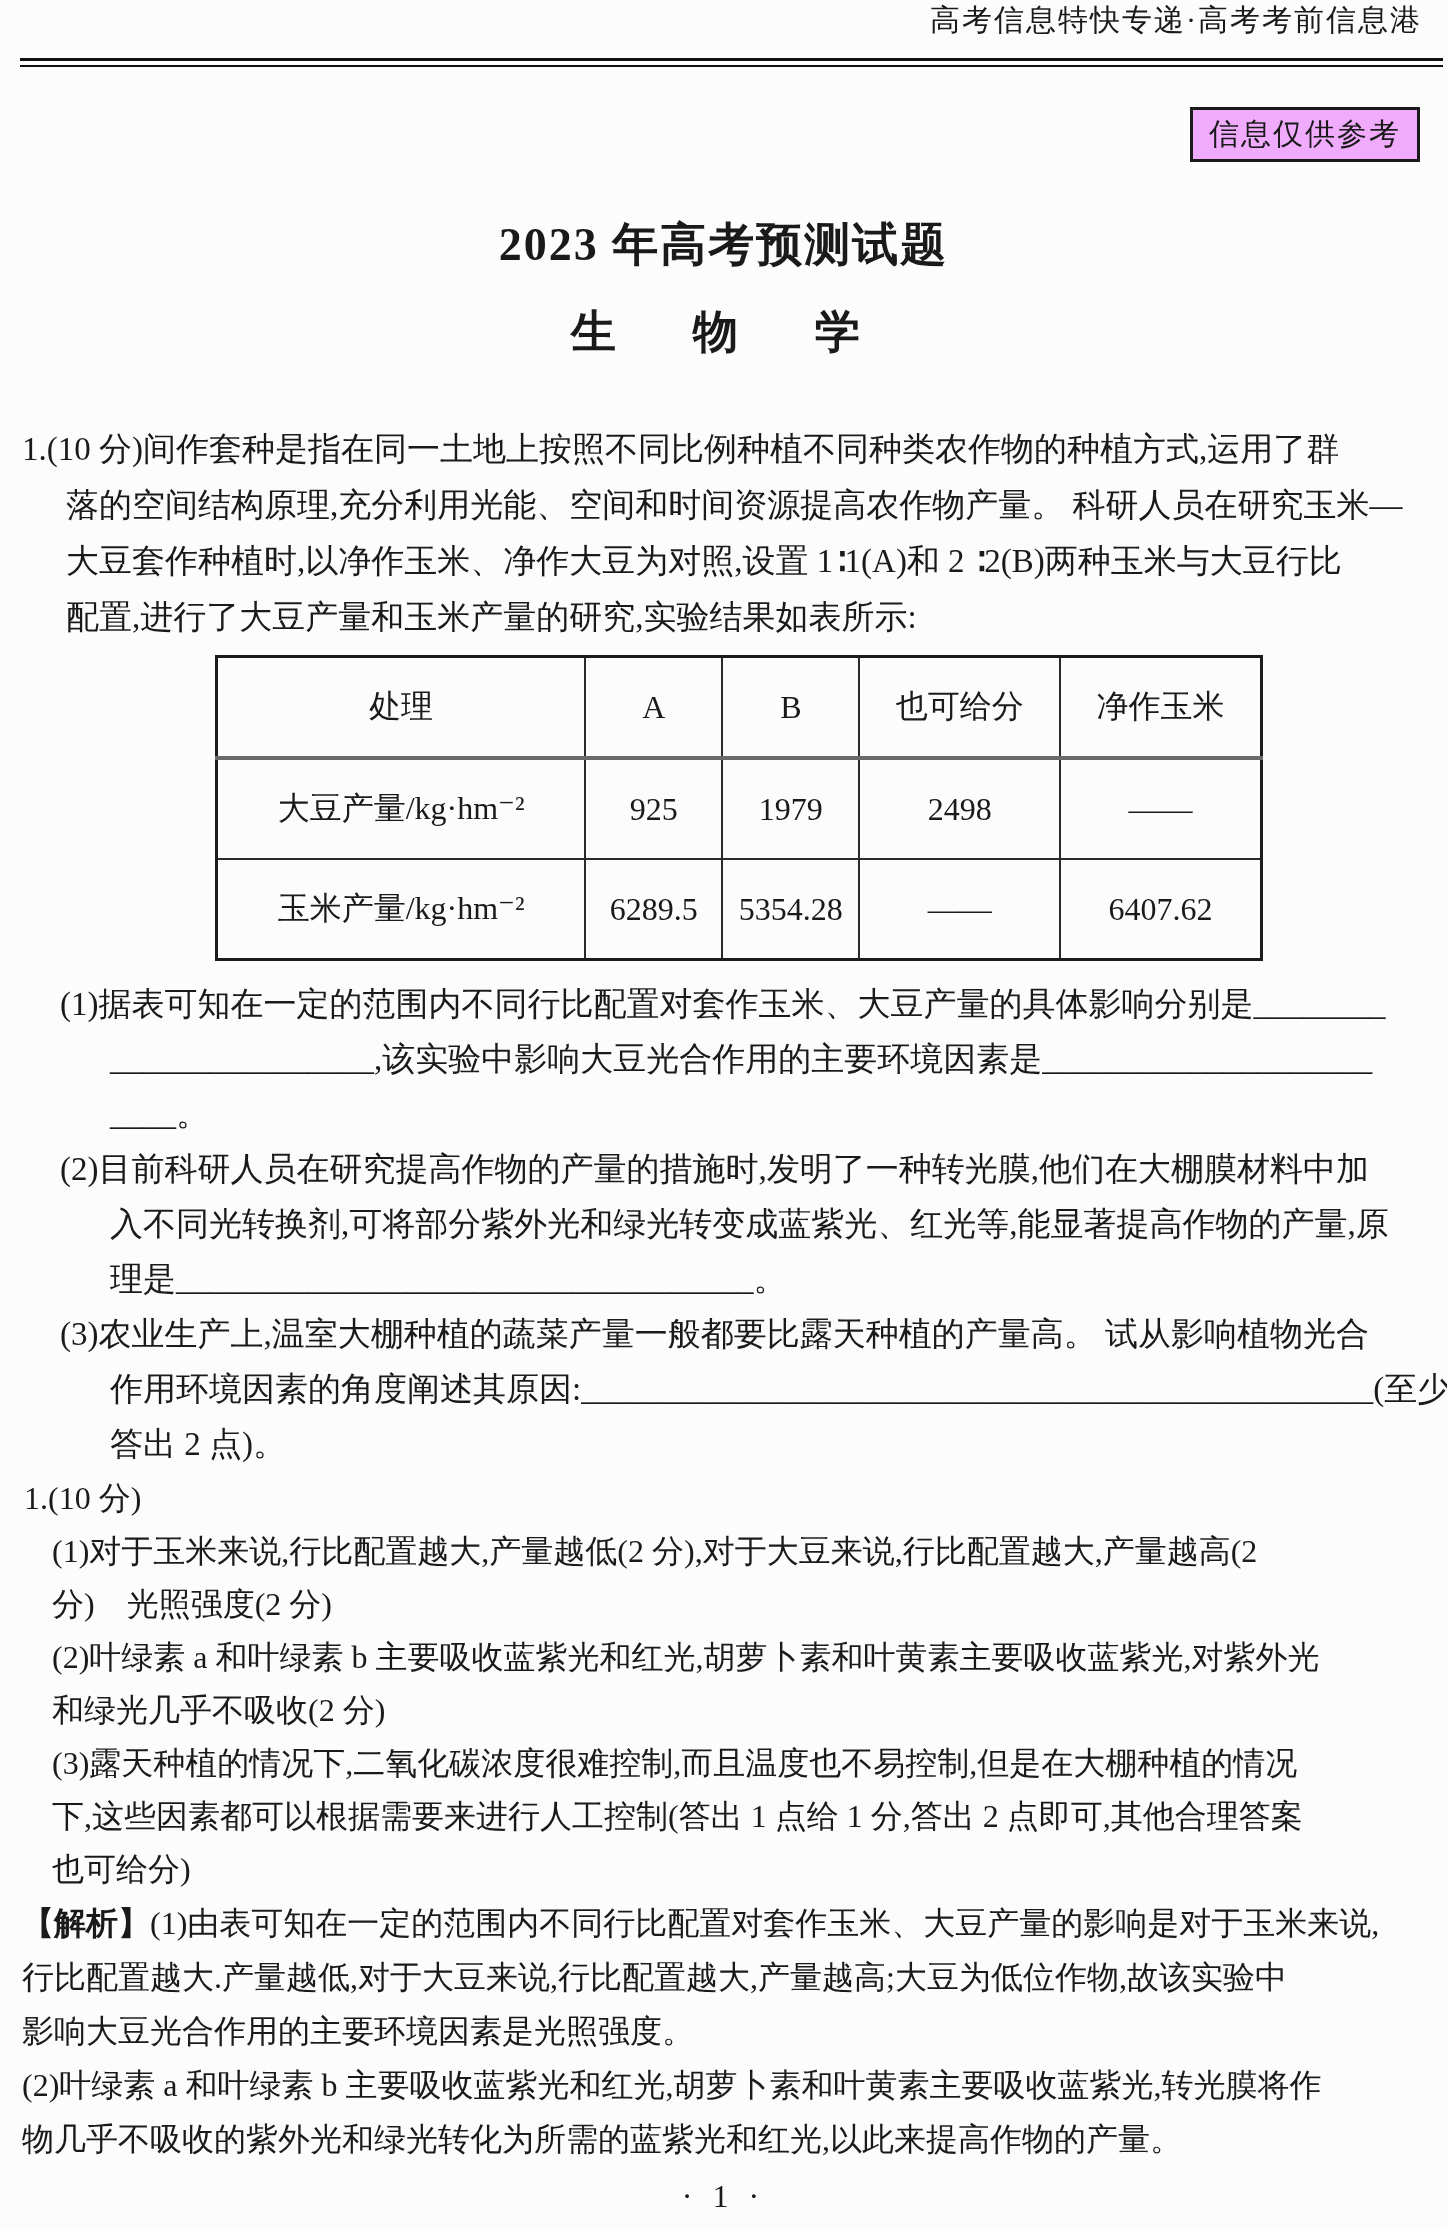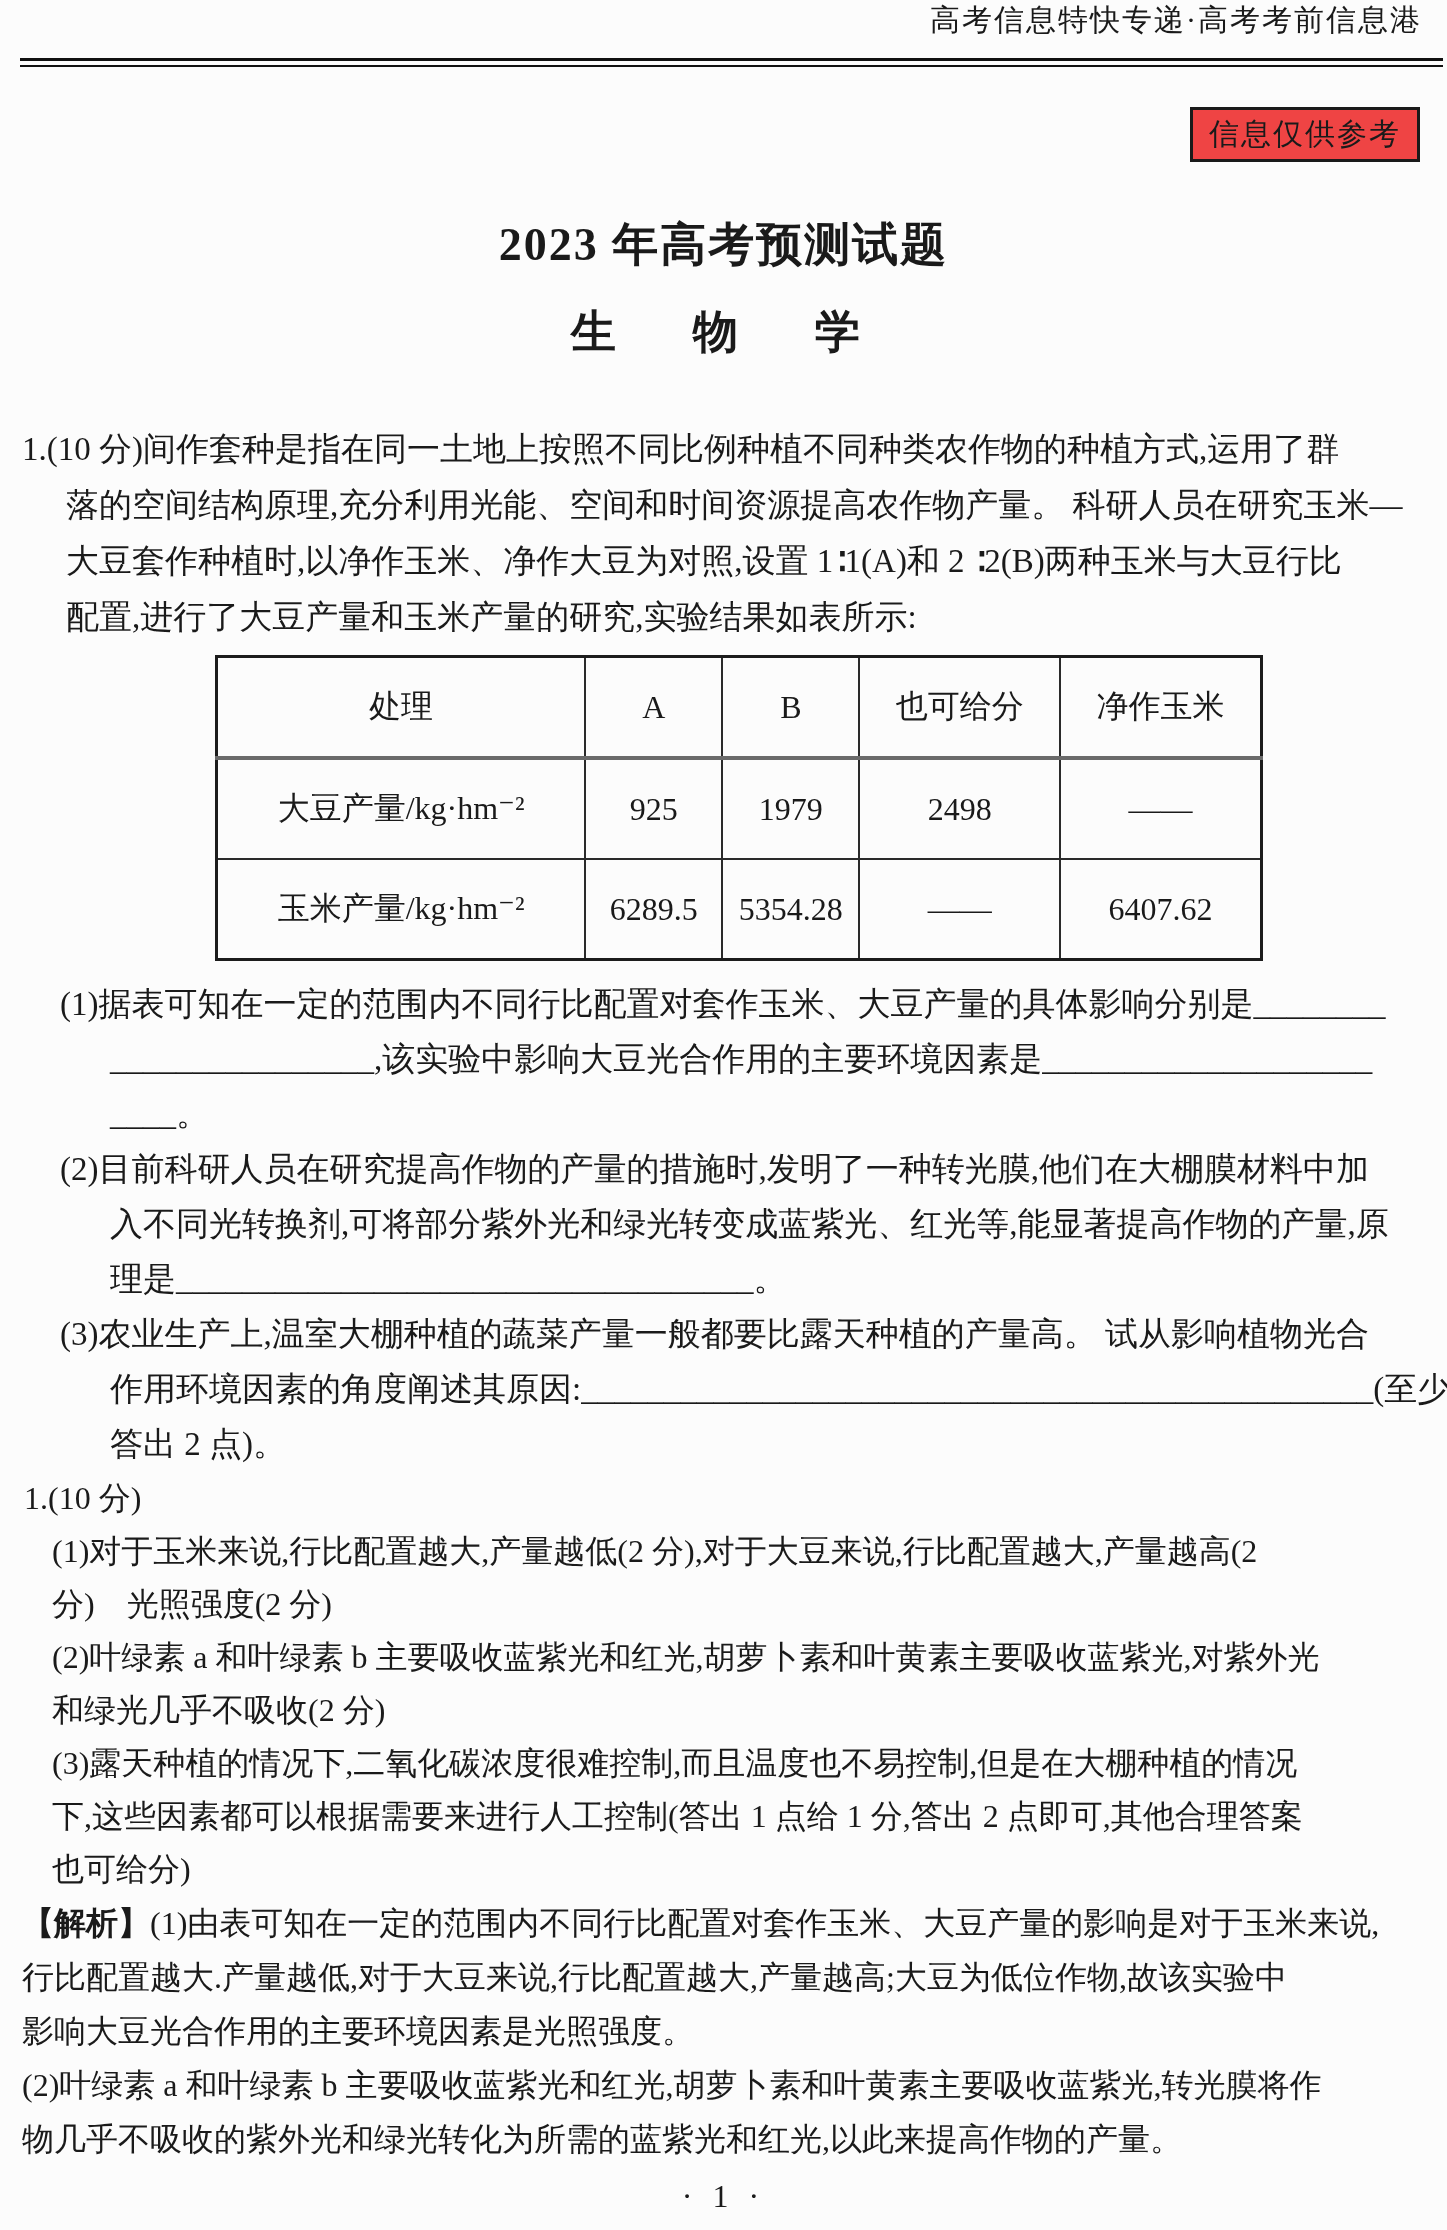--- a/index.html
+++ b/index.html
@@ -24,21 +24,21 @@
   }
   .rule{
     margin:18px 4px 0 20px;
     height:4px;
     border-top:3px solid #111;
     border-bottom:2px solid #111;
   }
   .notice{
     position:absolute;
     top:107px;right:27px;
-    background:#ef4444;
+    background:#f0abfc;
     border:3px solid #1a1a1a;
     padding:4px 16px;
     font-size:30px;
     letter-spacing:2px;
     white-space:nowrap;
   }
   
   .exam-title{
     margin-top:148px;
     text-align:center;

